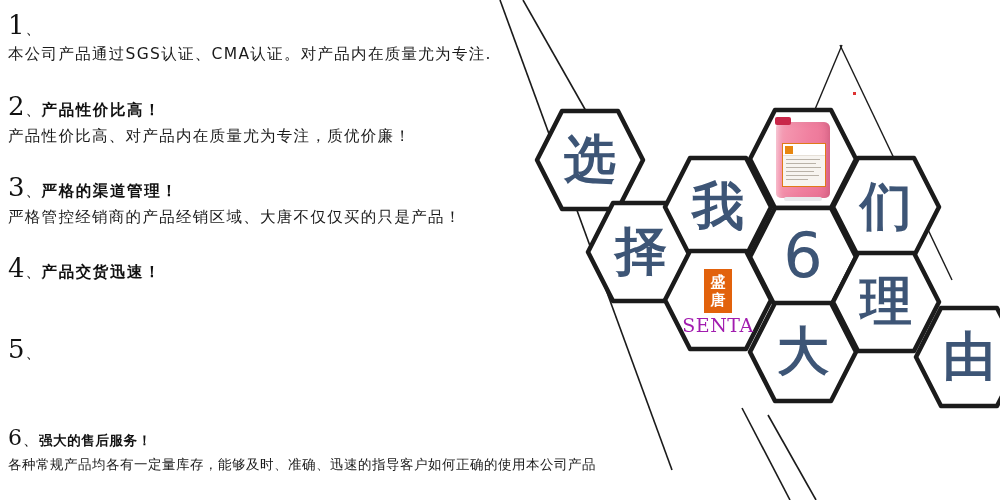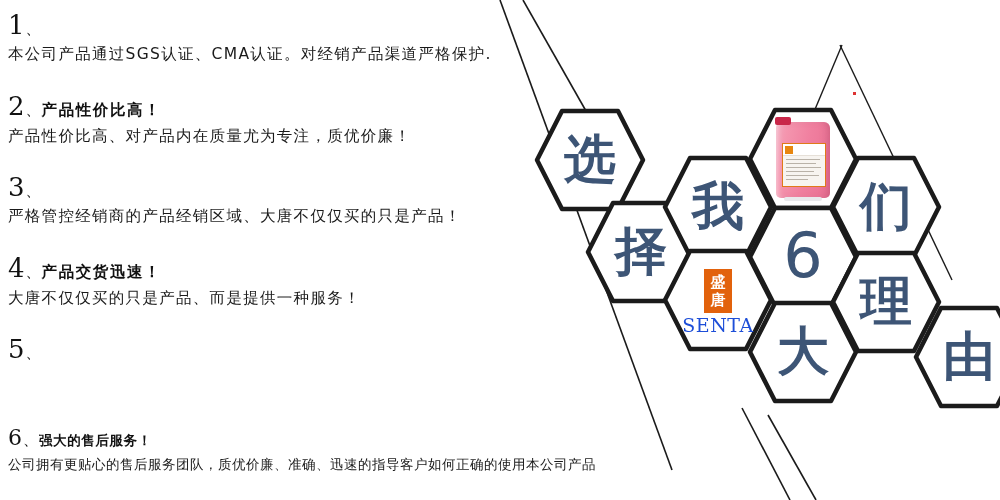--- a/index.html
+++ b/index.html
@@ -70,21 +70,21 @@
     width:26px;height:42px;background:#e2620c;
     display:flex;flex-direction:column;align-items:center;justify-content:center;
     border:1px solid #e2620c;
   }
   .brand .seal span{
     color:#fff;font-family:"DejaVu Sans","Liberation Sans",sans-serif;
     font-size:15px;font-weight:700;line-height:18px;
   }
   .brand .wordmark{
     font-family:"DejaVu Serif","Liberation Serif",serif;
-    font-size:19px;letter-spacing:.5px;color:#1d4ed8;margin-top:1px;font-weight:400;
+    font-size:19px;letter-spacing:.5px;color:#a21caf;margin-top:1px;font-weight:400;
   }
 
   
   .prod-wrap{position:relative;z-index:2;width:62px;height:86px;}
   .jerry{
     position:absolute;left:4px;top:6px;width:54px;height:76px;
     background:linear-gradient(100deg,#f2a8bd 0%,#f495ae 18%,#f07f9f 55%,#e96f92 100%);
     border-radius:6px 6px 5px 5px;
     box-shadow:inset -5px 0 8px -4px rgba(160,60,90,.45),
                inset 5px 0 7px -5px rgba(255,255,255,.75);
@@ -231,60 +231,60 @@
 
   </div>
 
   <div class="reasons">
 
     <div class="reason" style="top:12px;">
       <div class="head">
         <span class="num">1</span>
         <span class="dun">、</span>
       </div>
-      <div class="body">本公司产品通过SGS认证、CMA认证。对经销产品渠道严格保护.</div>
+      <div class="body">本公司产品通过SGS认证、CMA认证。对产品内在质量尤为专注.</div>
     </div>
 
     <div class="reason" style="top:93px;">
       <div class="head">
         <span class="num">2</span>
         <span class="dun">、</span>
         <span class="title">产品性价比高！</span>
       </div>
       <div class="body">产品性价比高、对产品内在质量尤为专注，质优价廉！</div>
     </div>
 
     <div class="reason" style="top:174px;">
       <div class="head">
         <span class="num">3</span>
         <span class="dun">、</span>
+        <span class="title">严格的渠道管理！</span>
       </div>
       <div class="body">严格管控经销商的产品经销区域、大唐不仅仅买的只是产品！</div>
     </div>
 
     <div class="reason" style="top:255px;">
       <div class="head">
         <span class="num">4</span>
         <span class="dun">、</span>
         <span class="title">产品交货迅速！</span>
       </div>
-      <div class="body">大唐不仅仅买的只是产品、而是提供一种服务！</div>
     </div>
 
     <div class="reason" style="top:336px;">
       <div class="head">
         <span class="num">5</span>
         <span class="dun">、</span>
       </div>
     </div>
 
     <div class="reason last" style="top:425px;">
       <div class="head">
         <span class="num">6</span>
         <span class="dun">、</span>
         <span class="title">强大的售后服务！</span>
       </div>
-      <div class="body">公司拥有更贴心的售后服务团队，质优价廉、准确、迅速的指导客户如何正确的使用本公司产品</div>
+      <div class="body">各种常规产品均各有一定量库存，能够及时、准确、迅速的指导客户如何正确的使用本公司产品</div>
     </div>
 
   </div>
 
 </div>
 
 </body></html>

